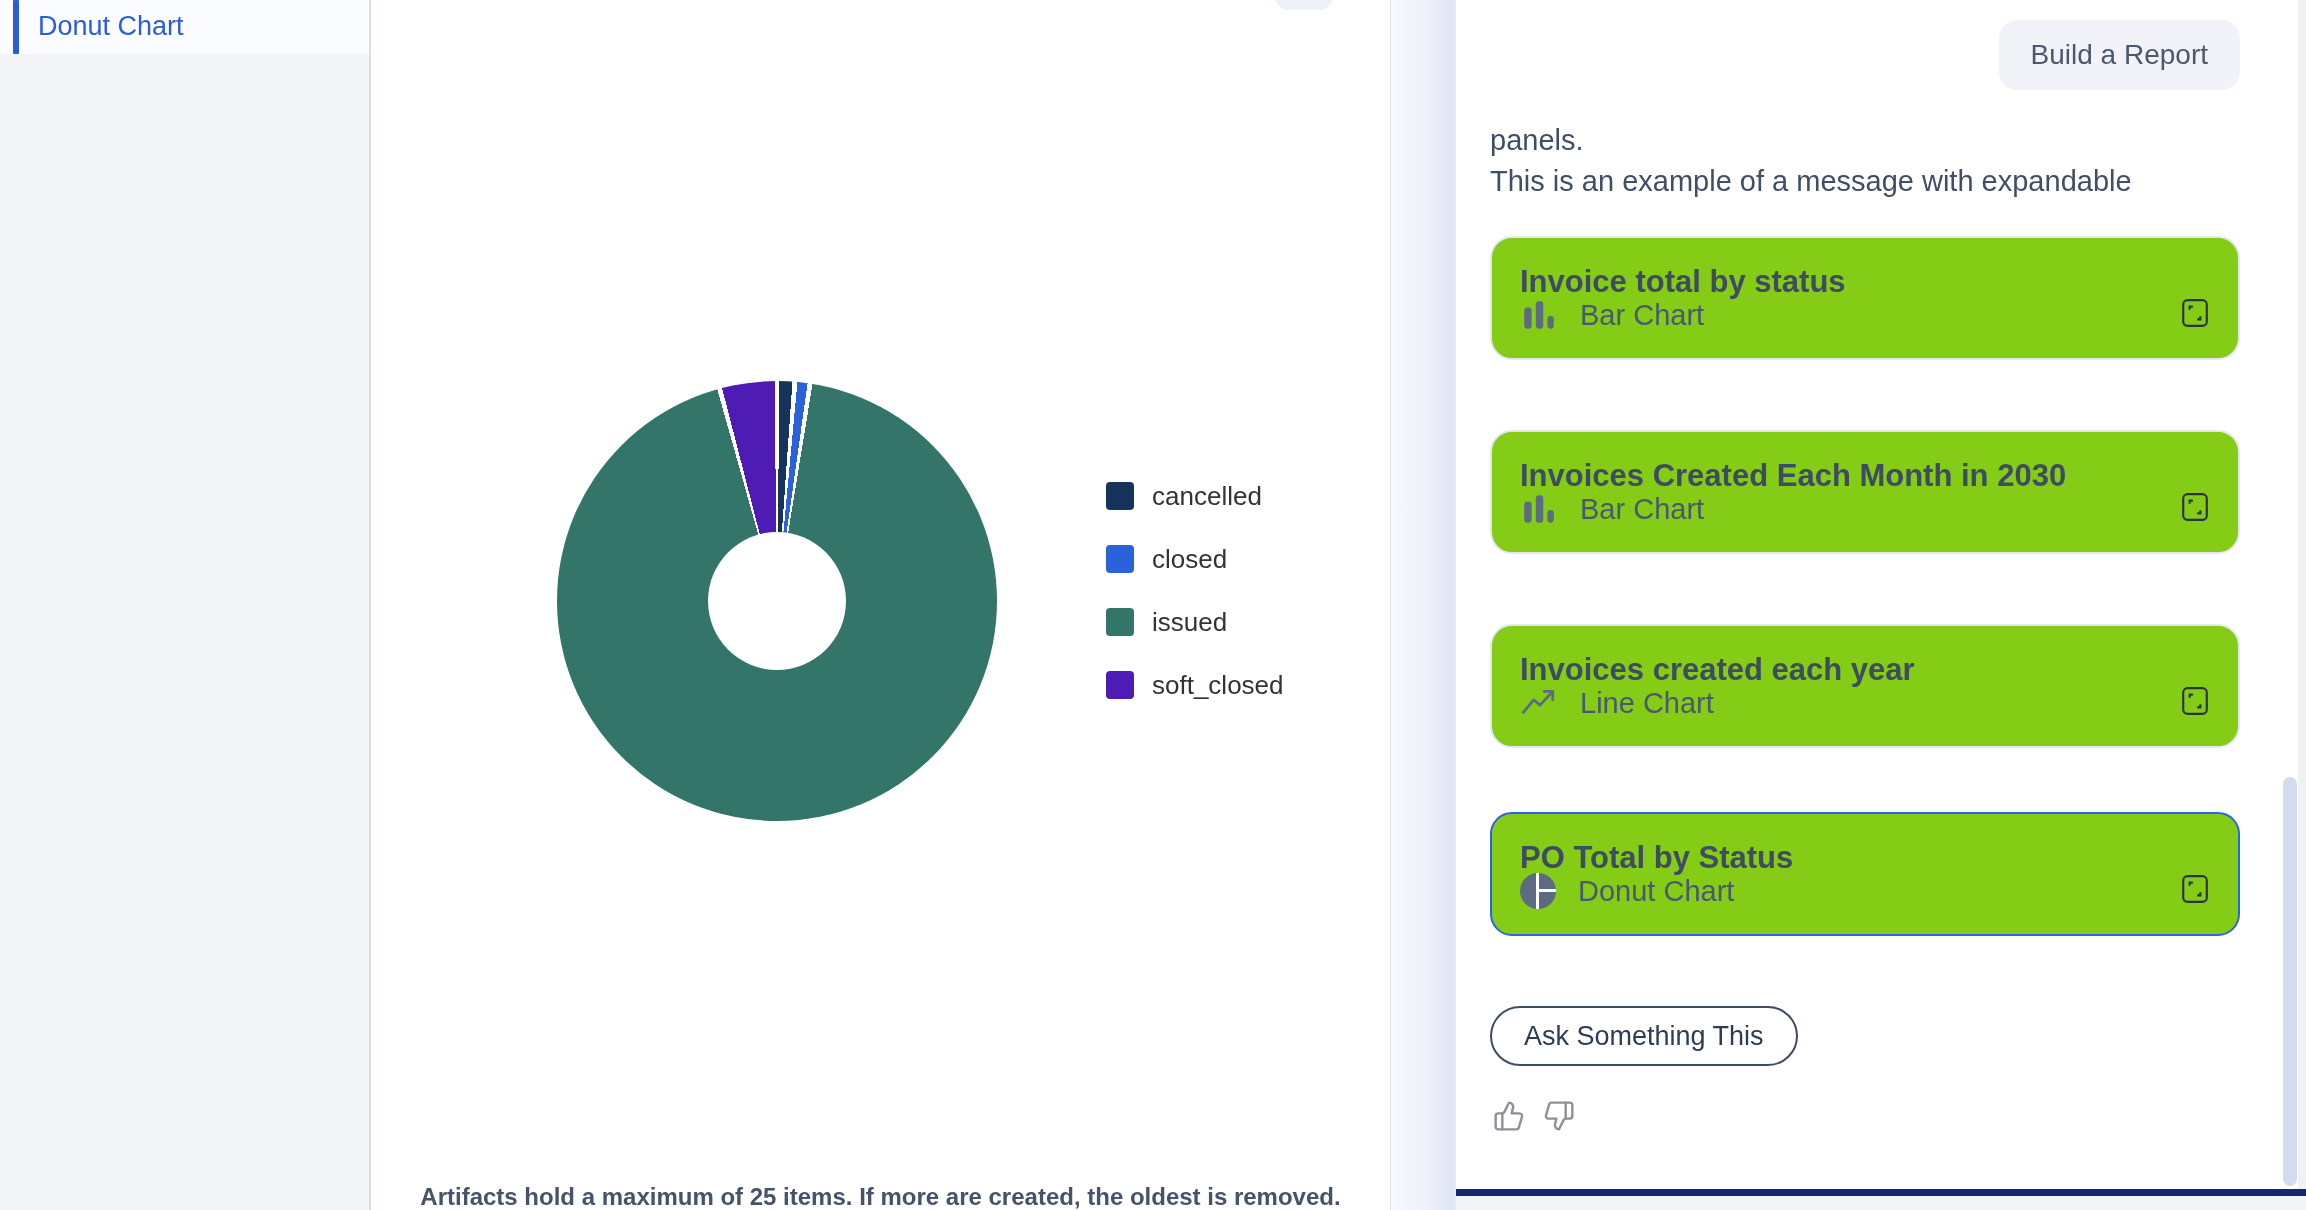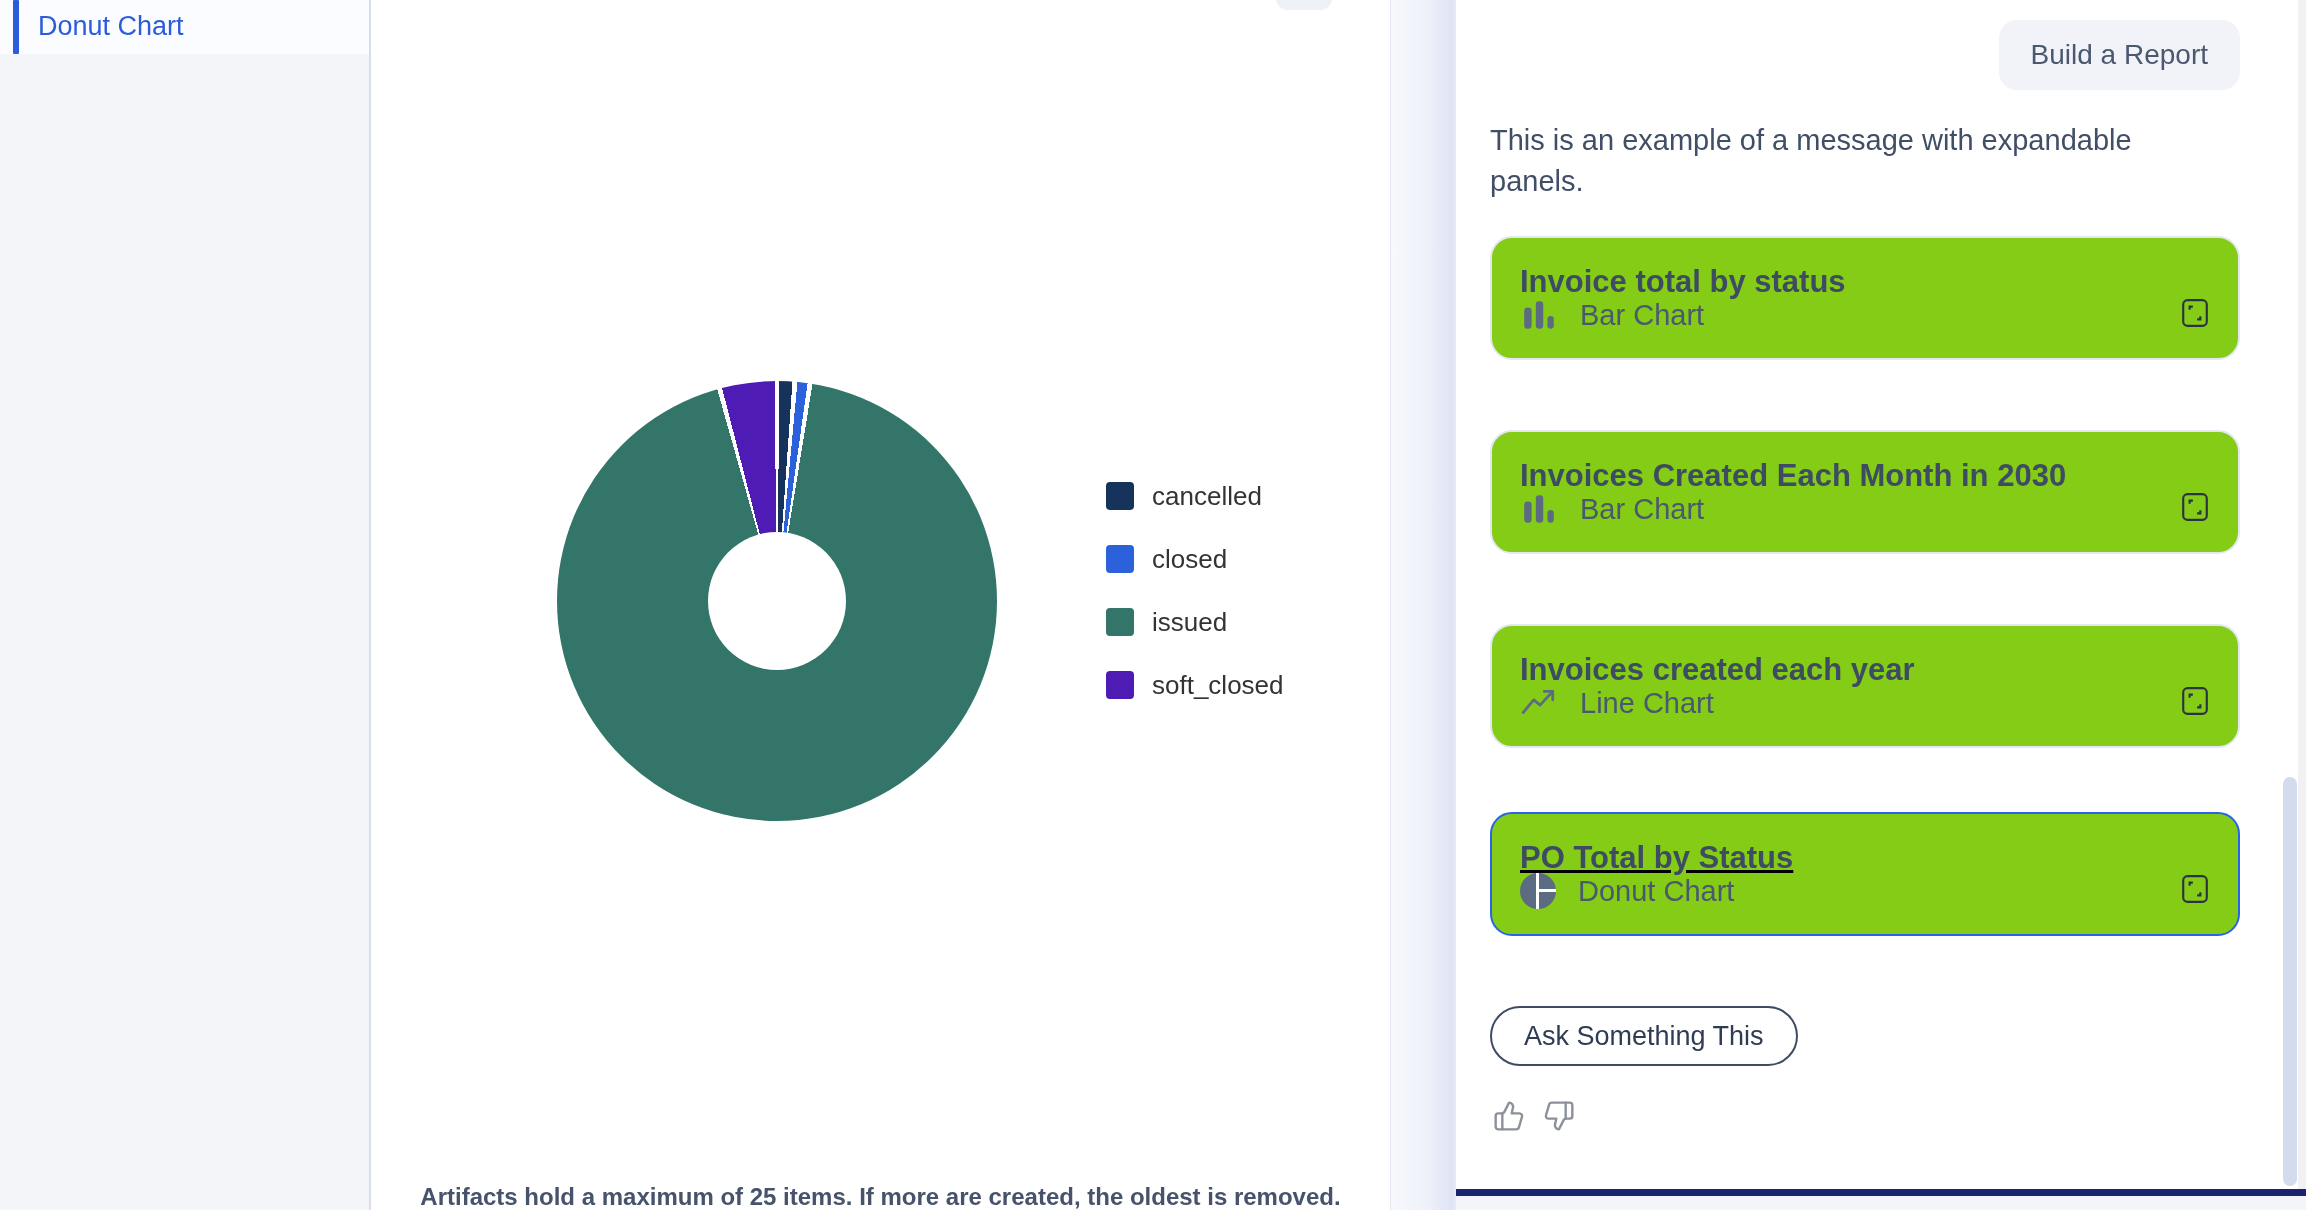--- a/index.html
+++ b/index.html
@@ -35,21 +35,21 @@
   
   .right-panel { position:absolute; left:1456px; top:0; width:850px; height:1210px; background:#fff; }
   .build-btn { position:absolute; top:20px; right:66px; height:70px; padding:0 32px;
                background:#f1f3f8; border:none; border-radius:18px;
                font-family:"Liberation Sans", sans-serif; font-size:28px; color:#4a5870; cursor:pointer; }
   .message { position:absolute; left:34px; top:120px; font-size:29px; line-height:41px; color:#404e66; }
 
   .card { position:absolute; left:34px; width:750px; height:124px; background:#84cc16;
           border:2px solid #e2e7f0; border-radius:22px; padding:26px 28px; cursor:pointer; }
   .card.selected { border-color:#2b63e8; }
-  .card1{ top:236px; } .card2{ top:430px; } .card3{ top:624px; } .card4{ top:812px;text-decoration:underline; }
+  .card1{ top:236px; } .card2{ top:430px; } .card3{ top:624px; } .card4{ top:812px; }
   .card-title { font-size:31px; font-weight:700; color:#3d4b63; }
   .card-row { position:absolute; left:28px; right:28px; bottom:24px; height:38px;
               display:flex; align-items:center; }
   .type-icon { width:38px; height:38px; flex:none; margin-right:22px; }
   .type-label { font-size:29px; color:#4a5870; }
   .expand-btn { position:absolute; right:0; top:2px; width:30px; height:32px; background:none; border:none; cursor:pointer; padding:0; }
 
   .ask-btn { position:absolute; left:34px; top:1006px; height:60px; padding:0 32px;
              background:#fff; border:2px solid #3e4c64; border-radius:30px;
              font-family:"Liberation Sans", sans-serif; font-size:27px; color:#2e3c54; cursor:pointer; }
@@ -110,22 +110,22 @@
     <div class="footer-note">Artifacts hold a maximum of 25 items. If more are created, the oldest is removed.</div>
   </main>
 
   <div class="gap-strip"></div>
 
   <section class="right-panel">
 
     <button class="build-btn">Build a Report</button>
 
     <div class="message">
+      <div>panels.</div>
       <div>This is an example of a message with expandable</div>
-      <div>panels.</div>
     </div>
 
     <div class="card card1">
       <div class="card-title">Invoice total by status</div>
       <div class="card-row">
         <svg class="type-icon" viewBox="0 0 36 36">
           <rect x="4" y="11" width="7" height="20" rx="3" fill="#5b6b82"></rect>
           <rect x="15" y="5" width="7" height="26" rx="3" fill="#5b6b82"></rect>
           <rect x="26" y="19" width="6" height="12" rx="3" fill="#5b6b82"></rect>
         </svg>

